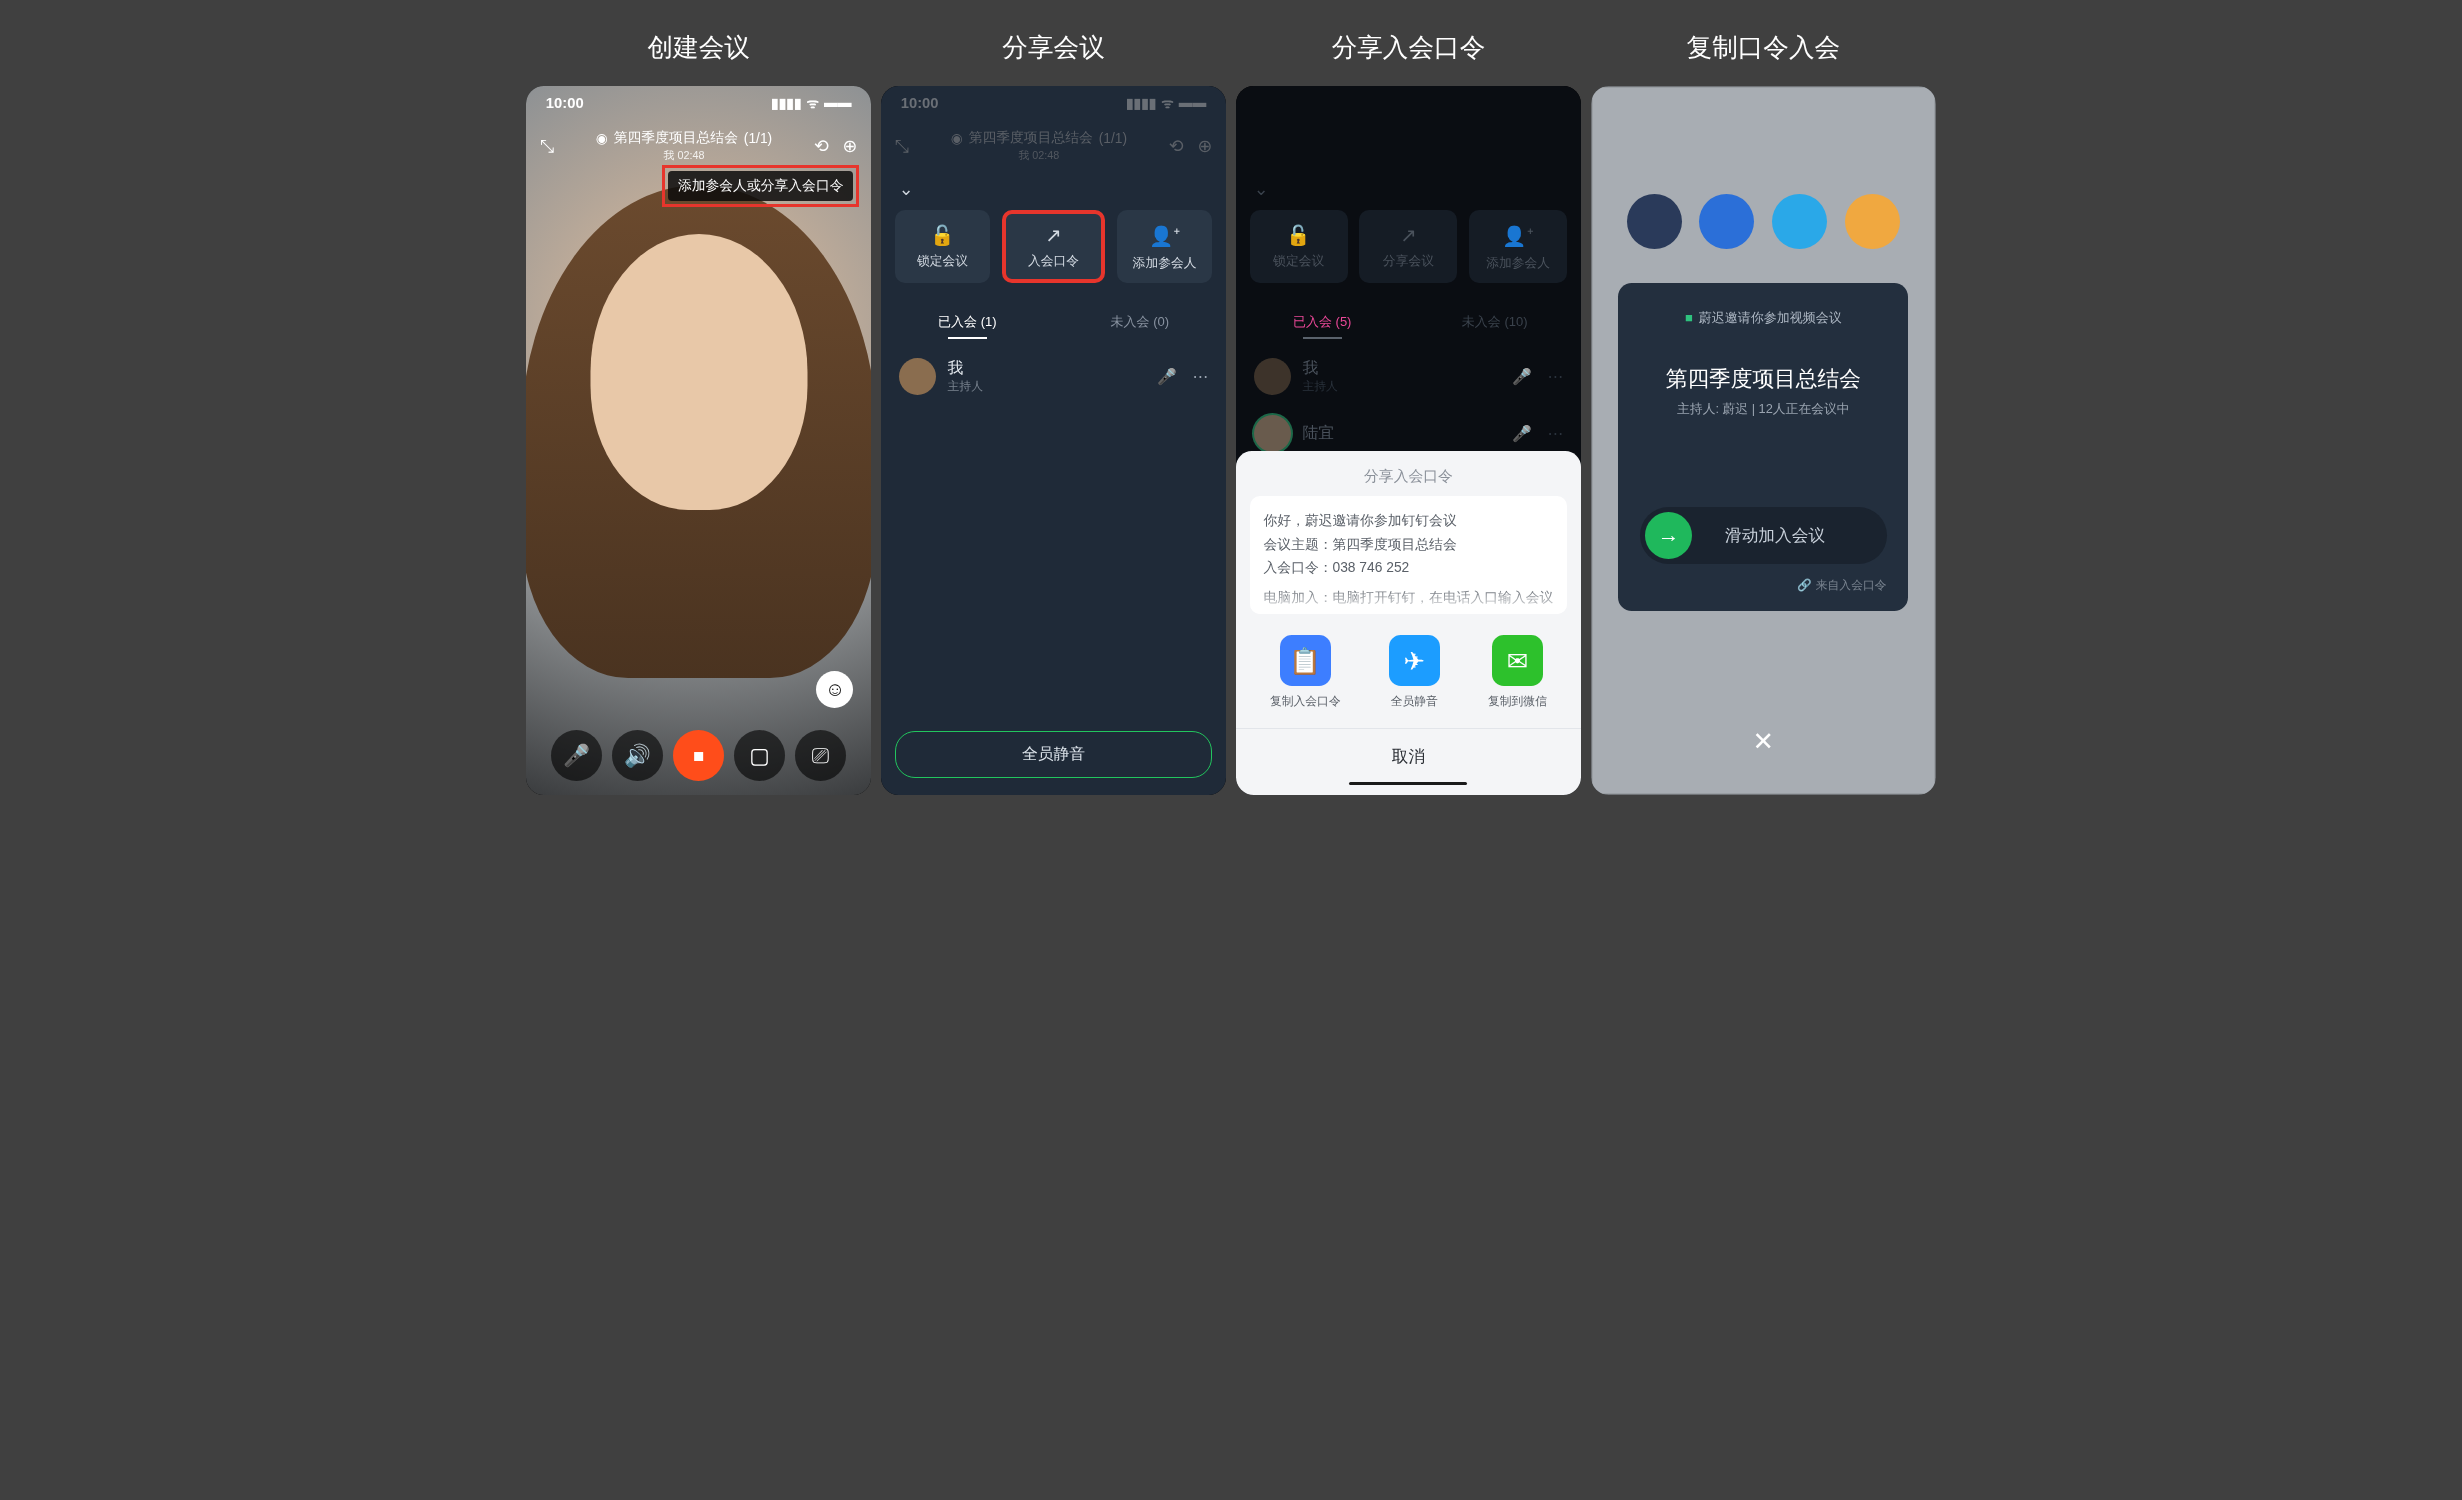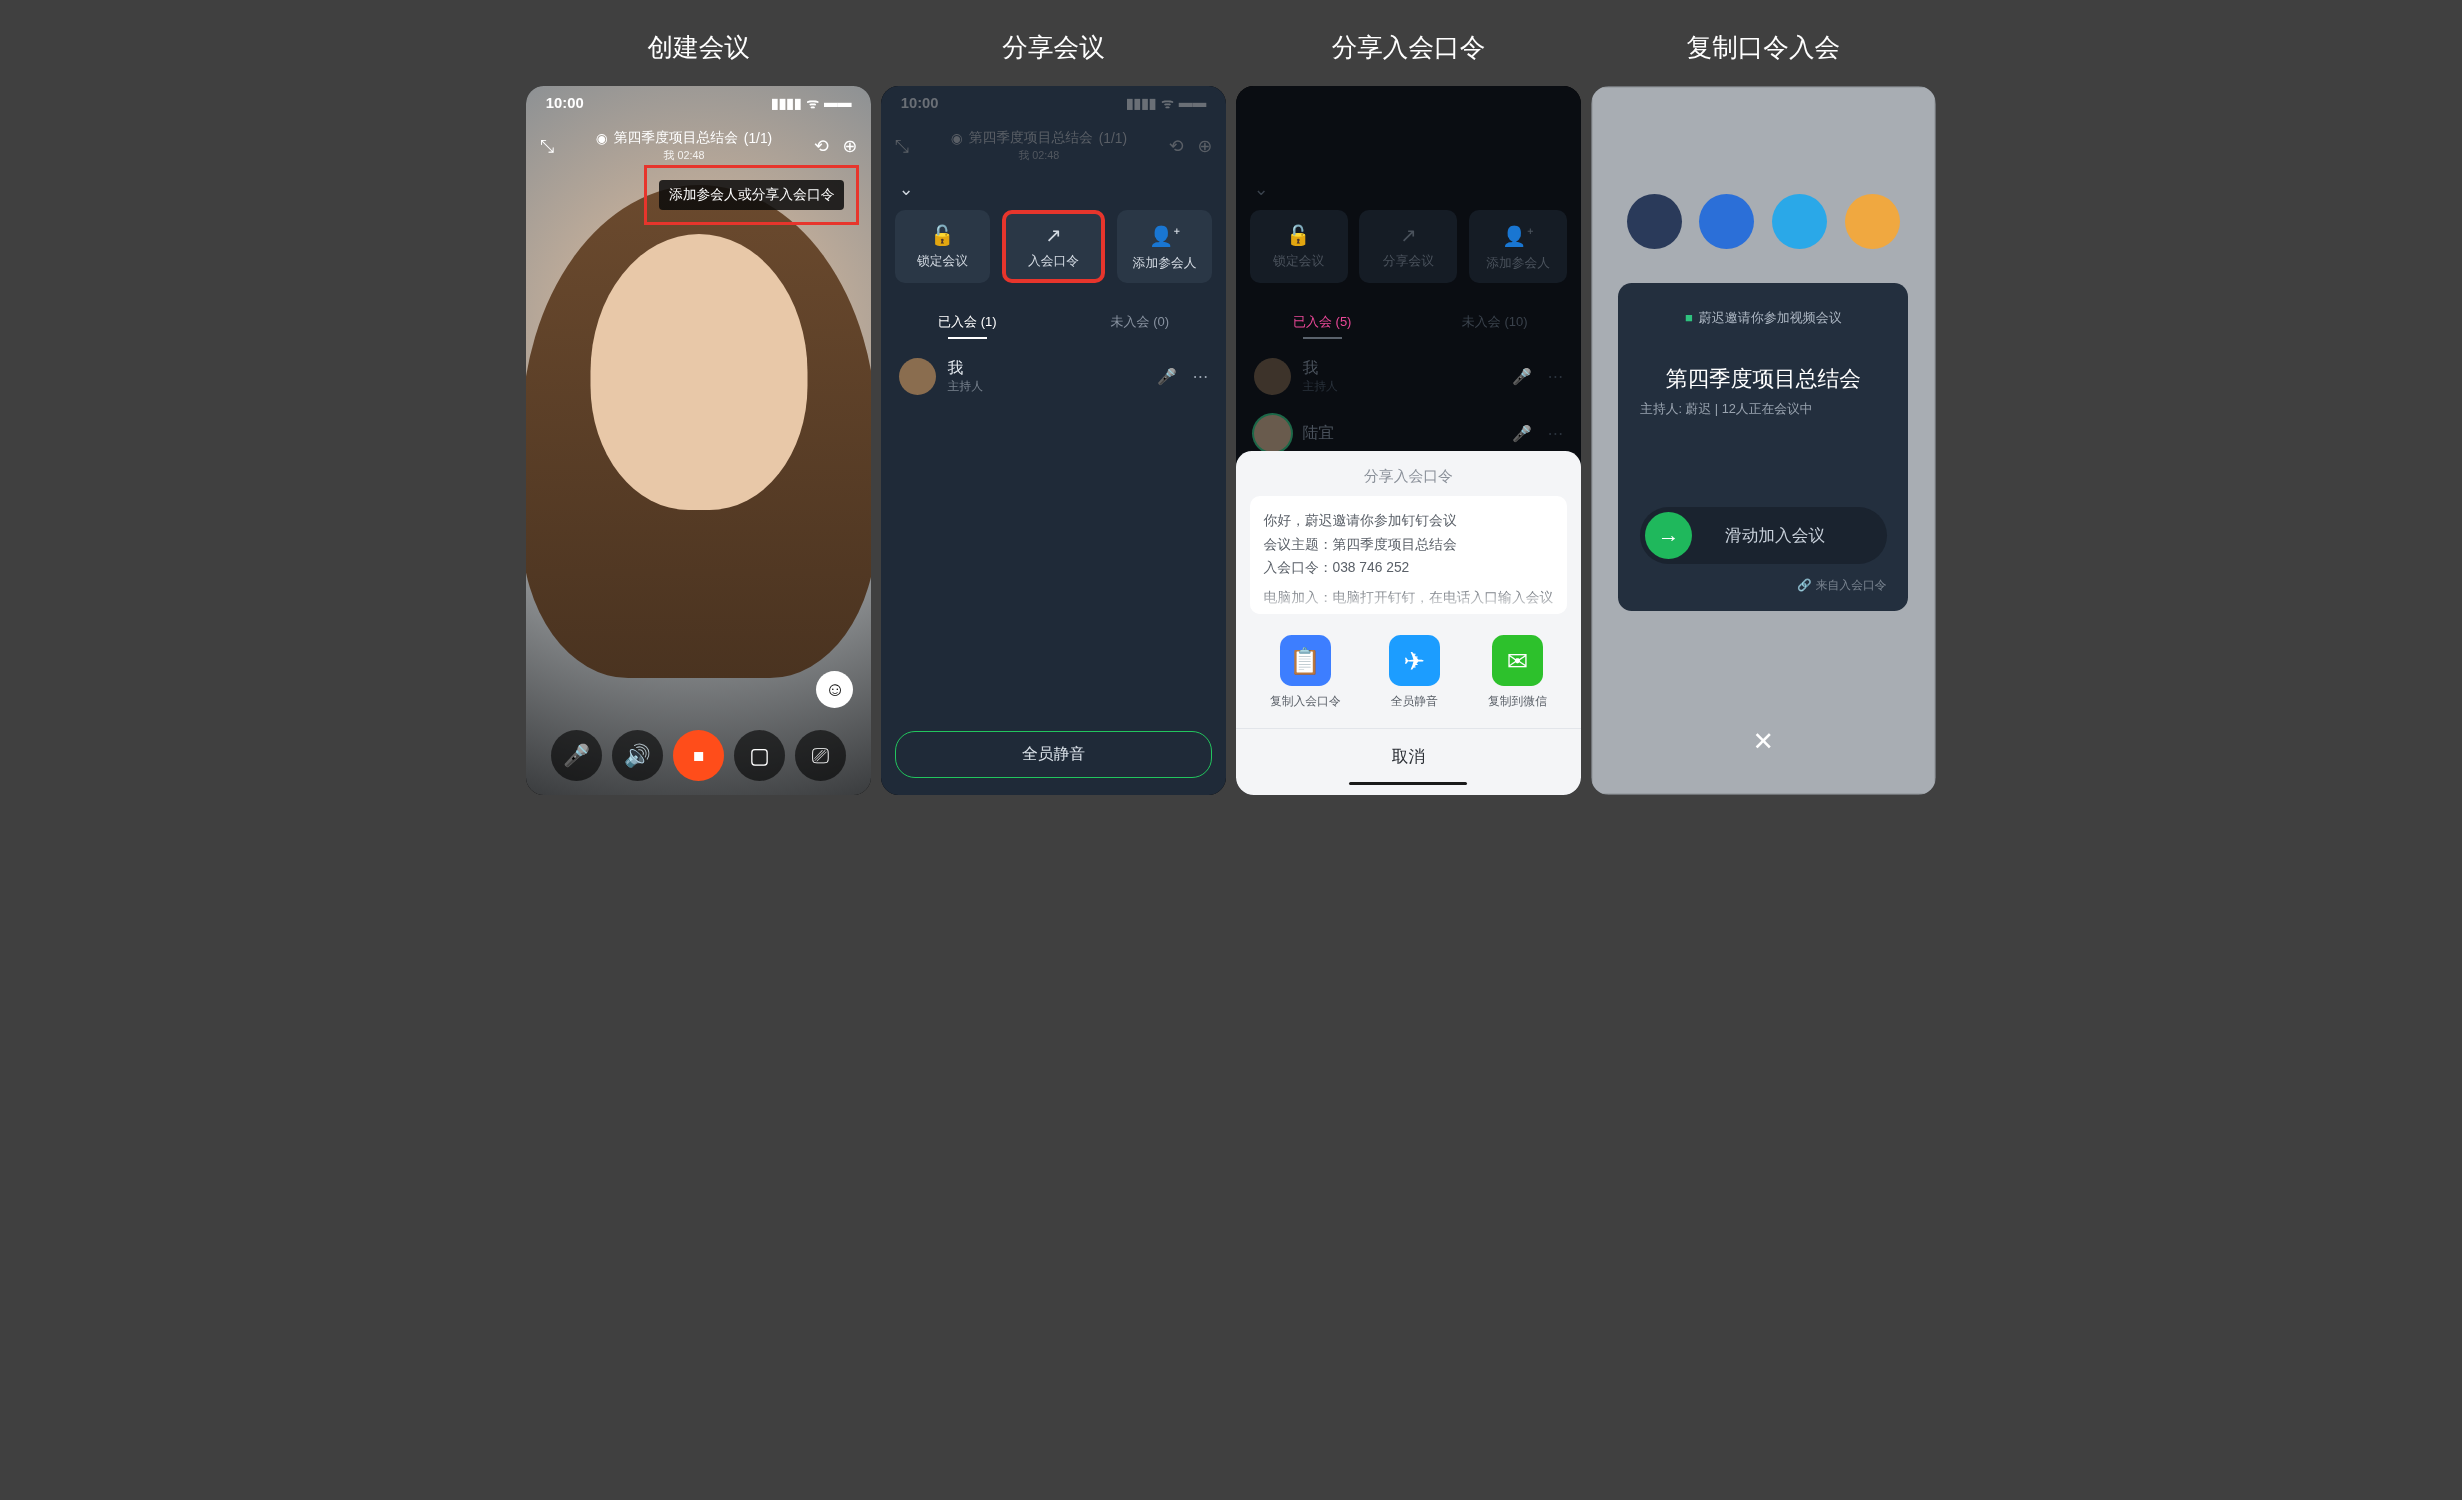--- a/index.html
+++ b/index.html
@@ -19,21 +19,21 @@
   .meeting-header.dim { color: #5a5f66; }
   .meeting-title-row { display: flex; align-items: center; gap: 5.9px; font-size: 13.8px; flex: 1; justify-content: center; }
   .meeting-sub { font-size: 10.8px; opacity: .85; text-align: center; margin-top: 2px; }
   .shrink-icon { font-size: 17.7px; }
   .hdr-icons { display: flex; gap: 13.8px; font-size: 17.7px; }
 
   
   .s1-bg { position: absolute; inset: 0; background: radial-gradient(circle at 50% 35%, #d9c2a8 0%, #c9b19a 20%, #8f9294 60%, #3a3c3e 100%); }
   .s1-face { position: absolute; top: 148px; left: 50%; transform: translateX(-50%); width: 217px; height: 276px; border-radius: 50% 50% 45% 45%; background: #e8c8a8; }
   .s1-hair { position: absolute; top: 99px; left: 50%; transform: translateX(-50%); width: 355px; height: 493px; background: linear-gradient(#6b4a2e, #4a3320); border-radius: 50% 50% 30% 30%; }
-  .tooltip-red-box { position: absolute; top: 79px; right: 11.8px; border: 3.9px solid #e7352c; padding: 12px; }
+  .tooltip-red-box { position: absolute; top: 79px; right: 11.8px; border: 3.9px solid #e7352c; padding: 3px; }
   .tooltip-inner { background: rgba(10,10,10,.85); color: #fff; font-size: 13.8px; padding: 5.9px 9.9px; border-radius: 3.9px; }
   .emoji-btn { position: absolute; right: 17.7px; bottom: 87px; width: 37px; height: 37px; border-radius: 50%; background: #fff; display: flex; align-items: center; justify-content: center; font-size: 19.7px; }
   .call-bar { position: absolute; bottom: 13.8px; left: 0; right: 0; display: flex; justify-content: center; gap: 9.9px; }
   .call-btn { width: 51px; height: 51px; border-radius: 50%; background: rgba(0,0,0,.6); display: flex; align-items: center; justify-content: center; color: #fff; font-size: 21.7px; }
   .call-btn.hangup { background: #ff4d1a; }
 
   
   .dark-body { position: absolute; inset: 0; background: #1f2a38; }
   .dark-body.dimmed { background: #0a0d12; }
   .chev-down { position: absolute; top: 93px; left: 17.7px; color: #cfd6de; font-size: 17.7px; }
@@ -79,21 +79,21 @@
 
   
   .s4-bg { position: absolute; inset: 0; background: #a8adb3; filter: blur(1px); }
   .s4-dots { position: absolute; top: 108px; left: 0; right: 0; display: flex; justify-content: center; gap: 17.7px; }
   .s4-dot { width: 55px; height: 55px; border-radius: 50%; }
   .d-dk { background: #2a3a5a; } .d-bl { background: #2b6fd8; } .d-cy { background: #2aa8e8; } .d-or { background: #f0a840; }
   .invite-card { position: absolute; top: 197px; left: 27.6px; right: 27.6px; background: #232f3e; border-radius: 13.8px; padding: 25.6px 21.7px 17.7px; }
   .invite-top { color: #aeb8c4; font-size: 13px; text-align: center; }
   .invite-cam-icon { color: #2ec27e; margin-right: 5.9px; }
   .invite-title { color: #fff; font-size: 21.7px; text-align: center; margin-top: 37px; }
-  .invite-sub { color: #9aa4b0; font-size: 12.8px; text-align: left; margin-top: 7.9px; }
+  .invite-sub { color: #9aa4b0; font-size: 12.8px; text-align: center; margin-top: 7.9px; }
   .slide-track { margin-top: 89px; background: #1a232f; border-radius: 29.6px; height: 57px; display: flex; align-items: center; padding: 4.9px; position: relative; }
   .slide-knob { width: 47px; height: 47px; border-radius: 50%; background: #1fb85c; display: flex; align-items: center; justify-content: center; color: #fff; font-size: 21.7px; }
   .slide-text { flex: 1; text-align: center; color: #c8d0da; font-size: 16.7px; margin-left: -23.6px; }
   .invite-src { color: #7a8490; font-size: 11.8px; text-align: right; margin-top: 13.8px; }
   .close-x { position: absolute; bottom: 39px; left: 50%; transform: translateX(-50%); color: #fff; font-size: 25.6px; font-weight: 300; }
 </style>
 </head>
 <body>
 
 <div class="wrapper">

